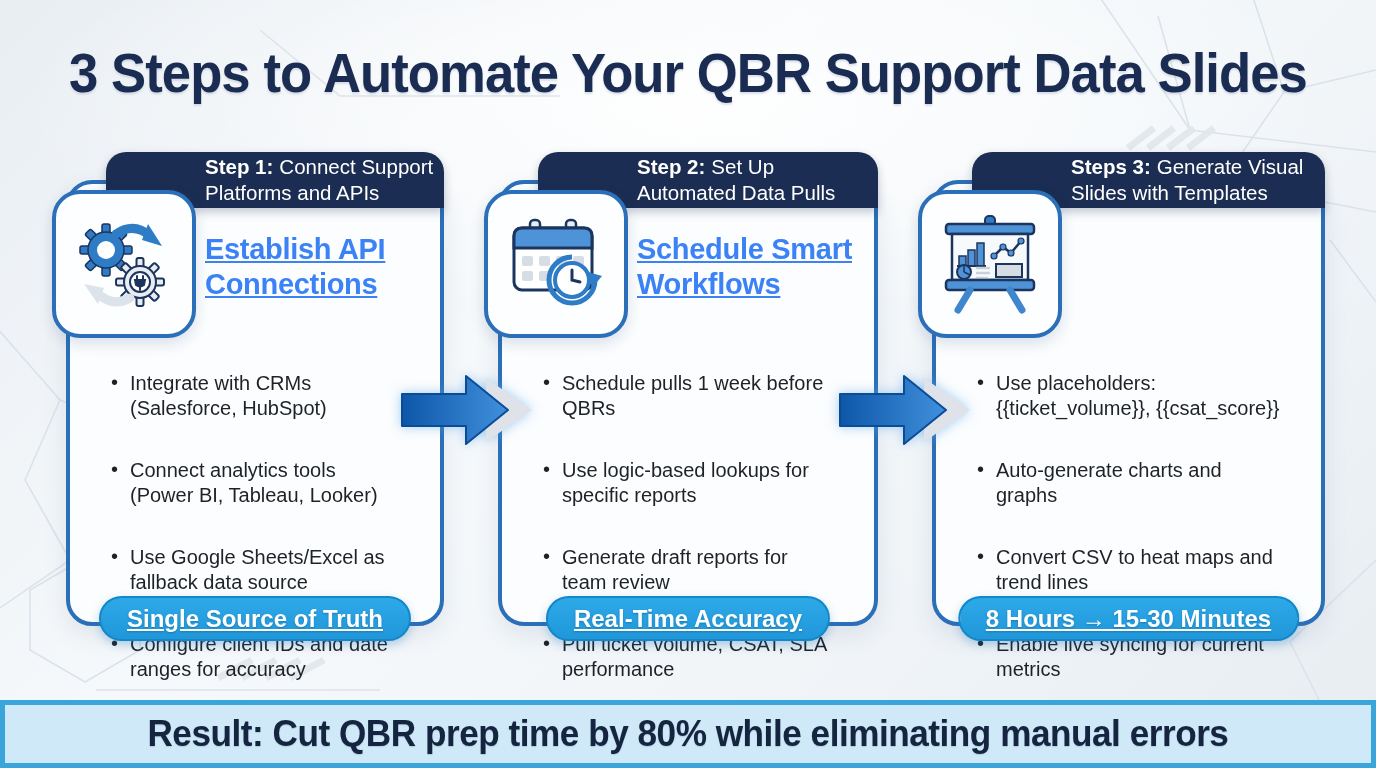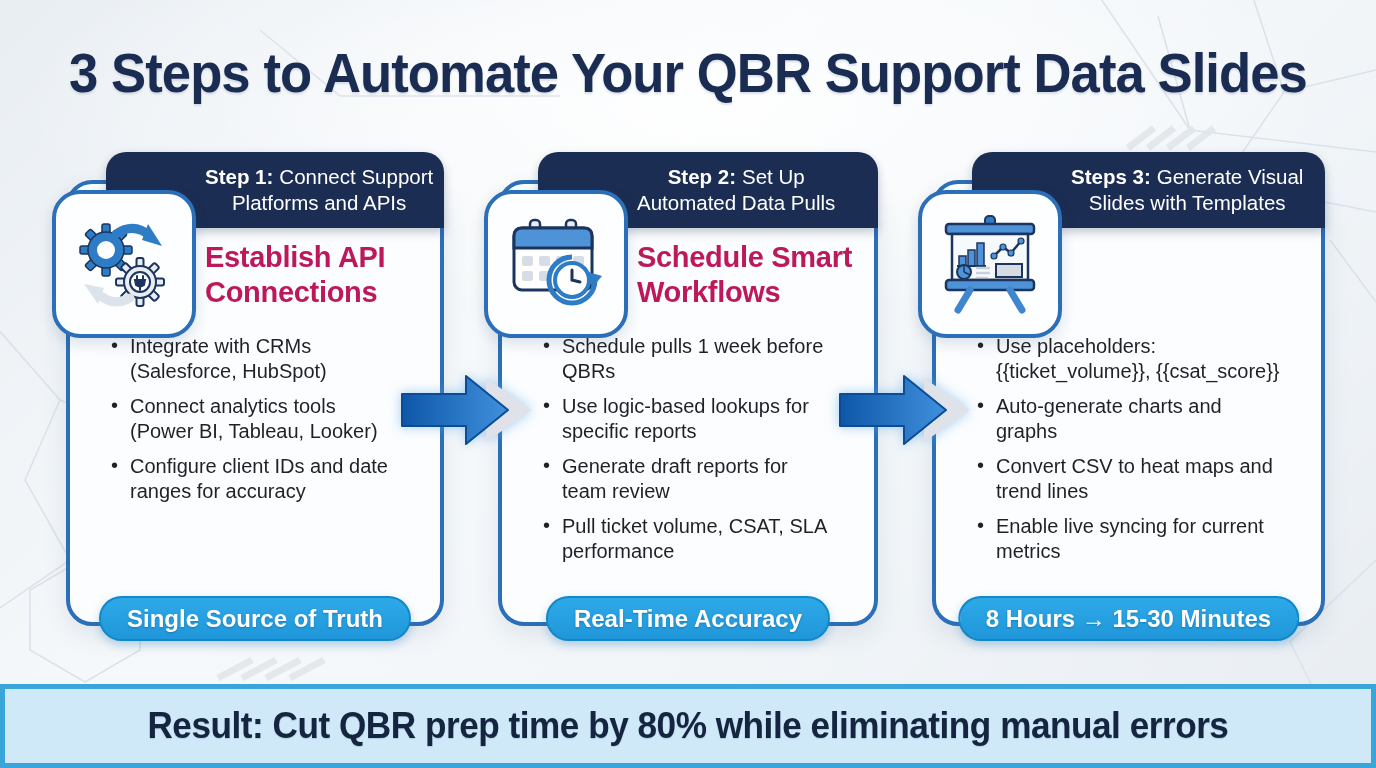--- a/index.html
+++ b/index.html
@@ -29,77 +29,77 @@
   .card-1{left:66px;width:378px;}
   .card-2{left:498px;width:380px;}
   .card-3{left:932px;width:393px;}
 
   .card-body{
     position:absolute;top:28px;left:0;right:0;height:438px;
     background:#fbfdfe;border:4px solid #2b6fb8;border-radius:26px;
     box-shadow:0 10px 24px rgba(40,70,120,.10);z-index:1;
   }
   .card-header{
-    position:absolute;top:0;left:40px;right:0;height:76px;
+    position:absolute;top:0;left:40px;right:0;height:56px;
     background:#1b2d52;border-radius:20px 20px 0 0;
     display:flex;align-items:center;
     padding-left:99px;box-sizing:border-box;z-index:2;
     box-shadow:0 4px 10px rgba(20,40,80,.25);
-    text-align:center;
   }
   .header-text{font-size:20.5px;line-height:26px;color:#ffffff;font-weight:400;}
   .header-text .step-label{font-weight:700;}
   .header-text .step-title{white-space:pre;margin-left:6px;}
 
   .icon-box{
     position:absolute;left:-14px;top:38px;width:136px;height:140px;
     background:#fdfeff;border:4px solid #2b6fb8;border-radius:28px;
     display:flex;align-items:center;justify-content:center;
     z-index:3;box-shadow:0 6px 14px rgba(40,70,120,.15);
   }
 
   .card-heading{
-    position:absolute;left:139px;top:88px;z-index:2;
-    font-size:29px;line-height:35px;font-weight:700;color:#be185d;
-    white-space:pre;letter-spacing:-.3px;
+    position:absolute;left:139px;top:80px;z-index:2;
+    font-size:29px;line-height:35px;font-weight:700;color:#3b82f6;
+    white-space:pre;letter-spacing:-.3px;text-decoration:underline;
   }
 
   .bullets{
     position:absolute;left:42px;right:12px;top:182px;z-index:2;
     margin:0;padding:0;list-style:none;
   }
   .bullets li{
     position:relative;padding-left:22px;margin-bottom:10px;
-    font-size:20px;line-height:25px;color:#1e2227;white-space:pre-line;
+    font-size:20px;line-height:25px;color:#1e2227;white-space:pre-line;margin-top:37px;
   }
   .bullets li::before{
     content:"\2022";position:absolute;left:3px;top:-1px;
     color:#1e2227;font-size:20px;
   }
 
   .badge{
     position:absolute;top:444px;left:50%;transform:translateX(-50%);
     height:45px;padding:12px 26px;box-sizing:border-box;
     background:linear-gradient(180deg,#2ea9e8 0%,#1f97da 100%);
     border:2px solid #1387c8;border-radius:26px;
     display:flex;align-items:center;justify-content:center;
     white-space:nowrap;z-index:4;
     font-size:24px;font-weight:700;color:#ffffff;
     text-shadow:0 1px 2px rgba(10,60,100,.35);
     box-shadow:0 4px 10px rgba(30,120,190,.30);
+    text-decoration:underline;
   }
 
   
   .flow-arrow{position:absolute;top:366px;z-index:5;filter:drop-shadow(0 0 6px rgba(90,165,235,.55));}
   .flow-arrow-1{left:400px;}
   .flow-arrow-2{left:838px;}
 
   
   .banner{
-    position:absolute;left:0;right:0;bottom:0;height:84px;
+    position:absolute;left:0;right:0;bottom:0;height:68px;
     background:#cfe9f8;border:5px solid #3aa5da;box-sizing:border-box;
     display:flex;align-items:center;justify-content:center;z-index:6;
   }
   .banner-text{
     font-size:37px;font-weight:700;color:#15243f;letter-spacing:-.5px;
     transform:scaleX(.95);text-shadow:0 1px 1px rgba(120,150,180,.35);
   }
 </style>
 </head>
 <body>
@@ -185,20 +185,22 @@
         <polygon points="32,76 12,72 26,92" fill="#dde3ea"></polygon>
       </svg>
     </div>
     <div class="card-heading">Establish API
 Connections</div>
     <ul class="bullets">
       <li>Integrate with CRMs
 (Salesforce, HubSpot)</li>
       <li>Connect analytics tools
 (Power BI, Tableau, Looker)</li>
+      <li>Use Google Sheets/Excel as
+fallback data source</li>
       <li>Configure client IDs and date
 ranges for accuracy</li>
     </ul>
     <div class="badge">Single Source of Truth</div>
   </div>
 
   <div class="card card-2">
     <div class="card-body"></div>
     <div class="card-header">
       <div class="header-text"><span class="step-label">Step 2:</span><span class="step-title">Set Up

